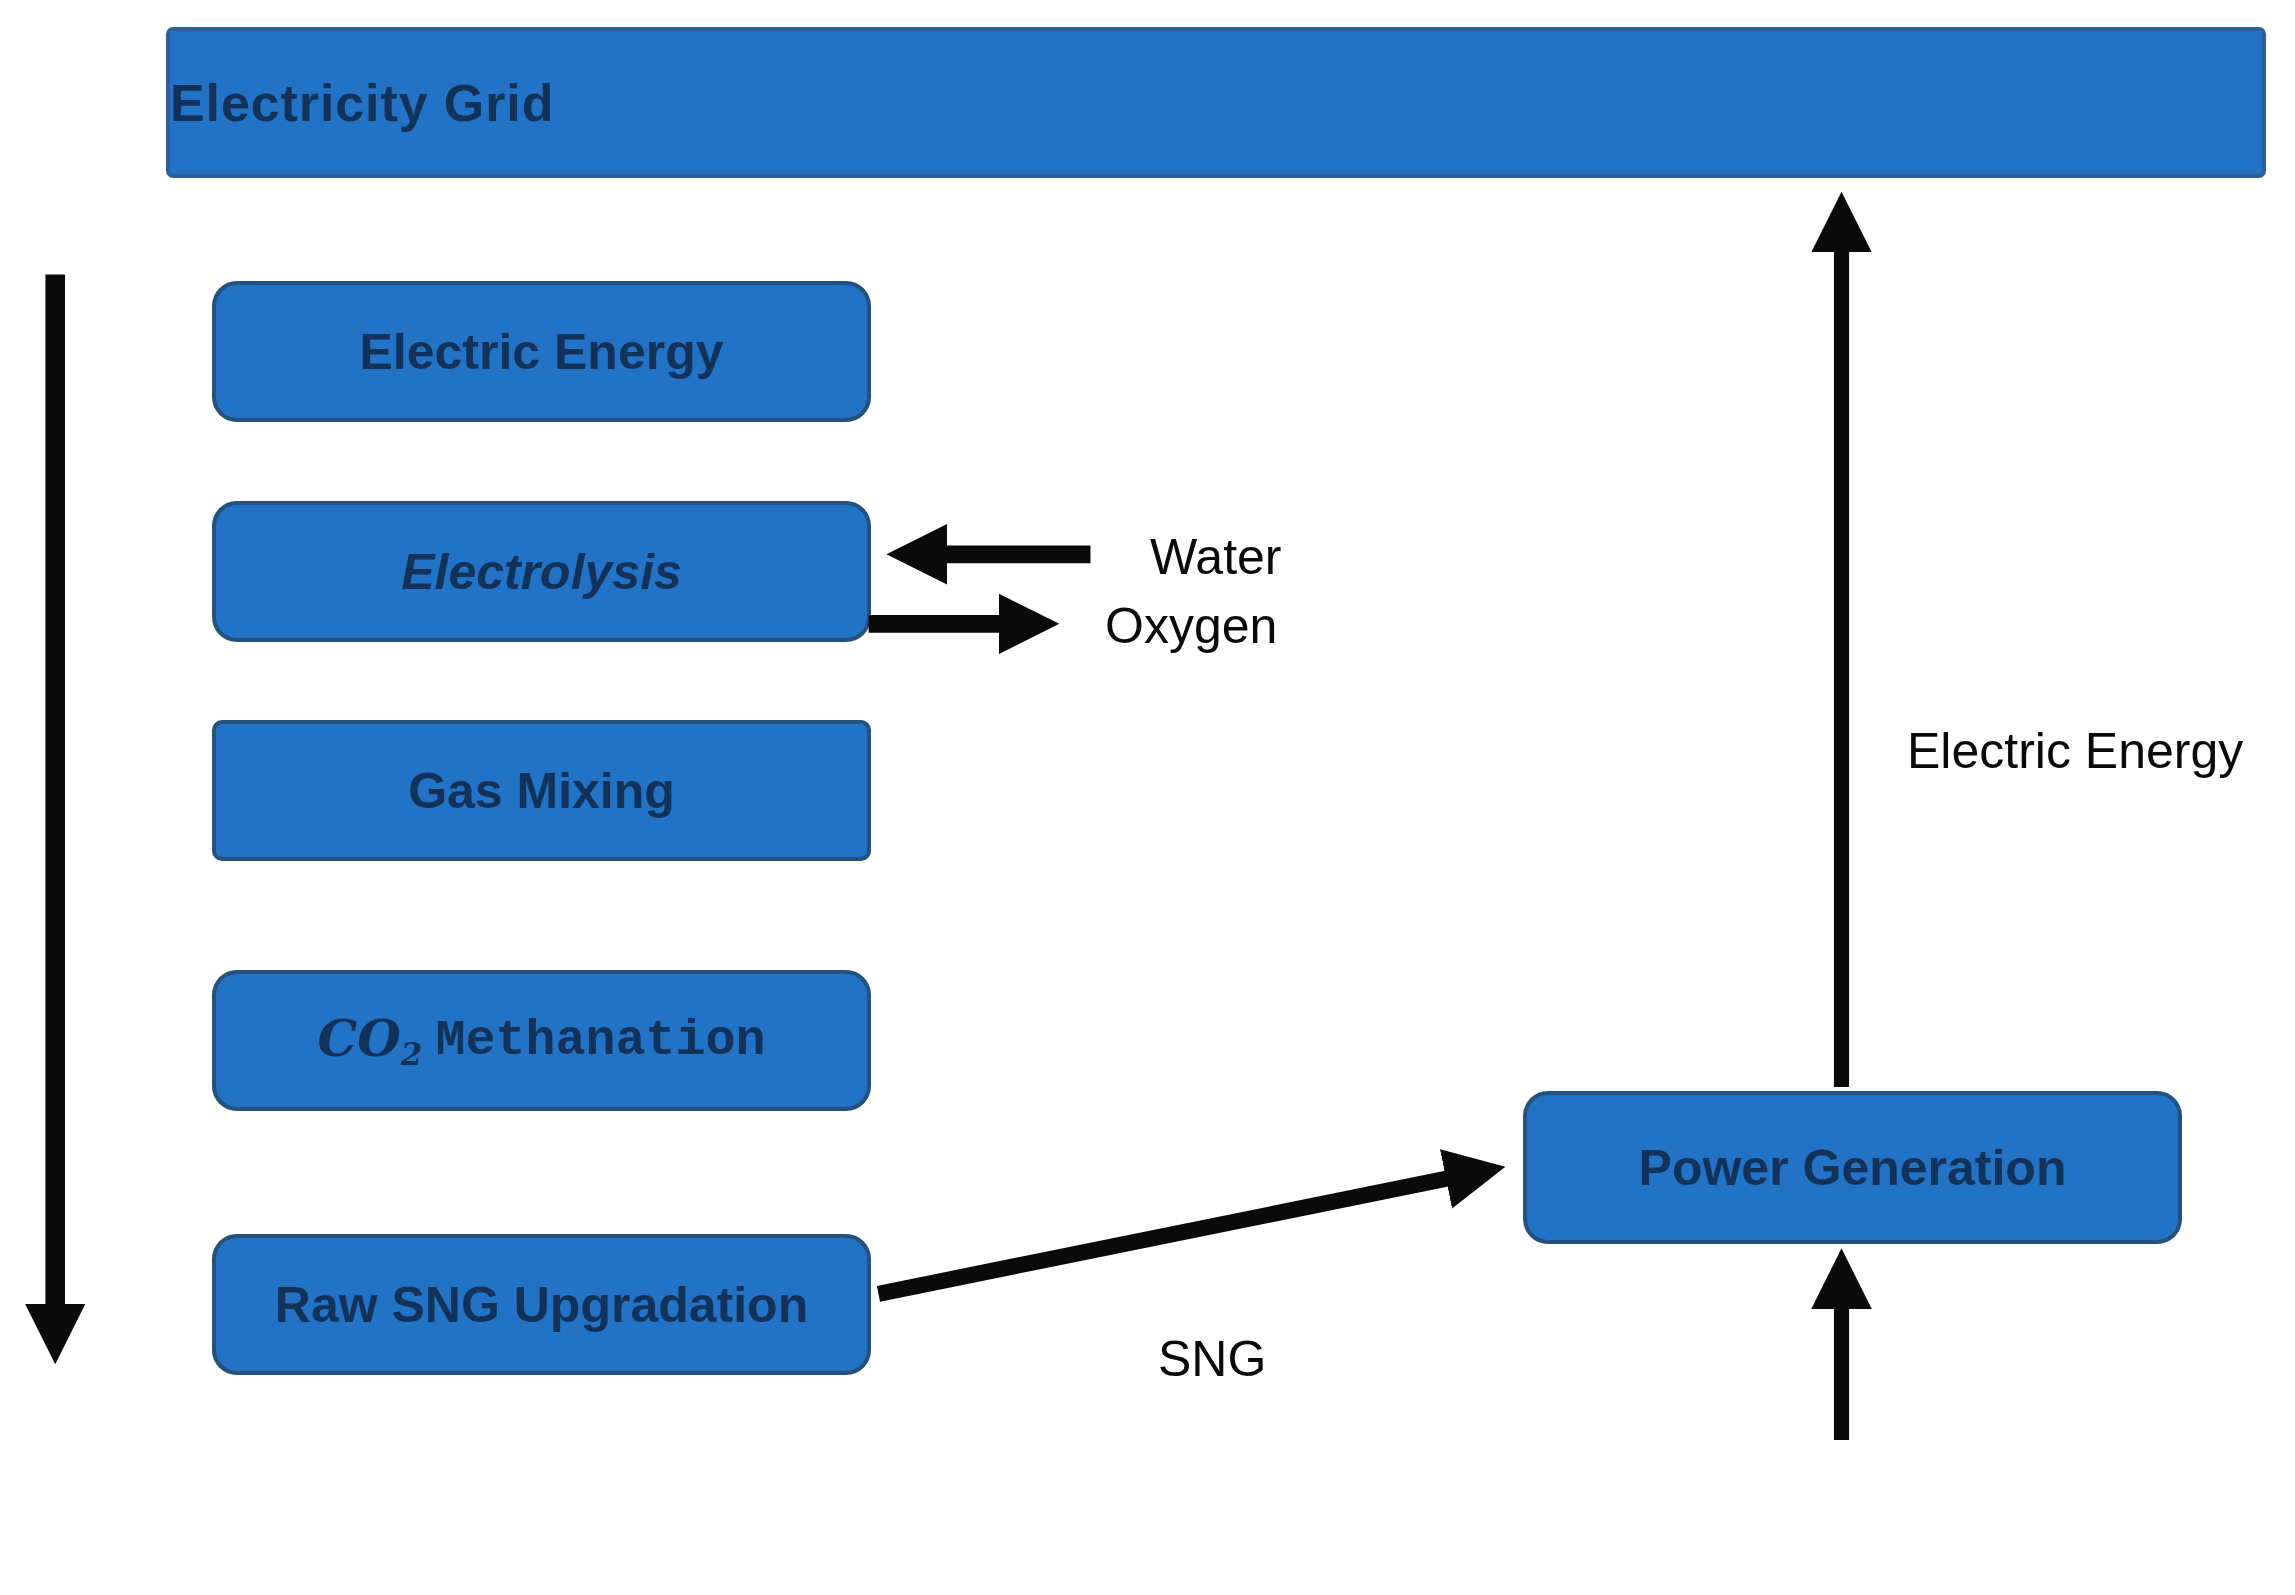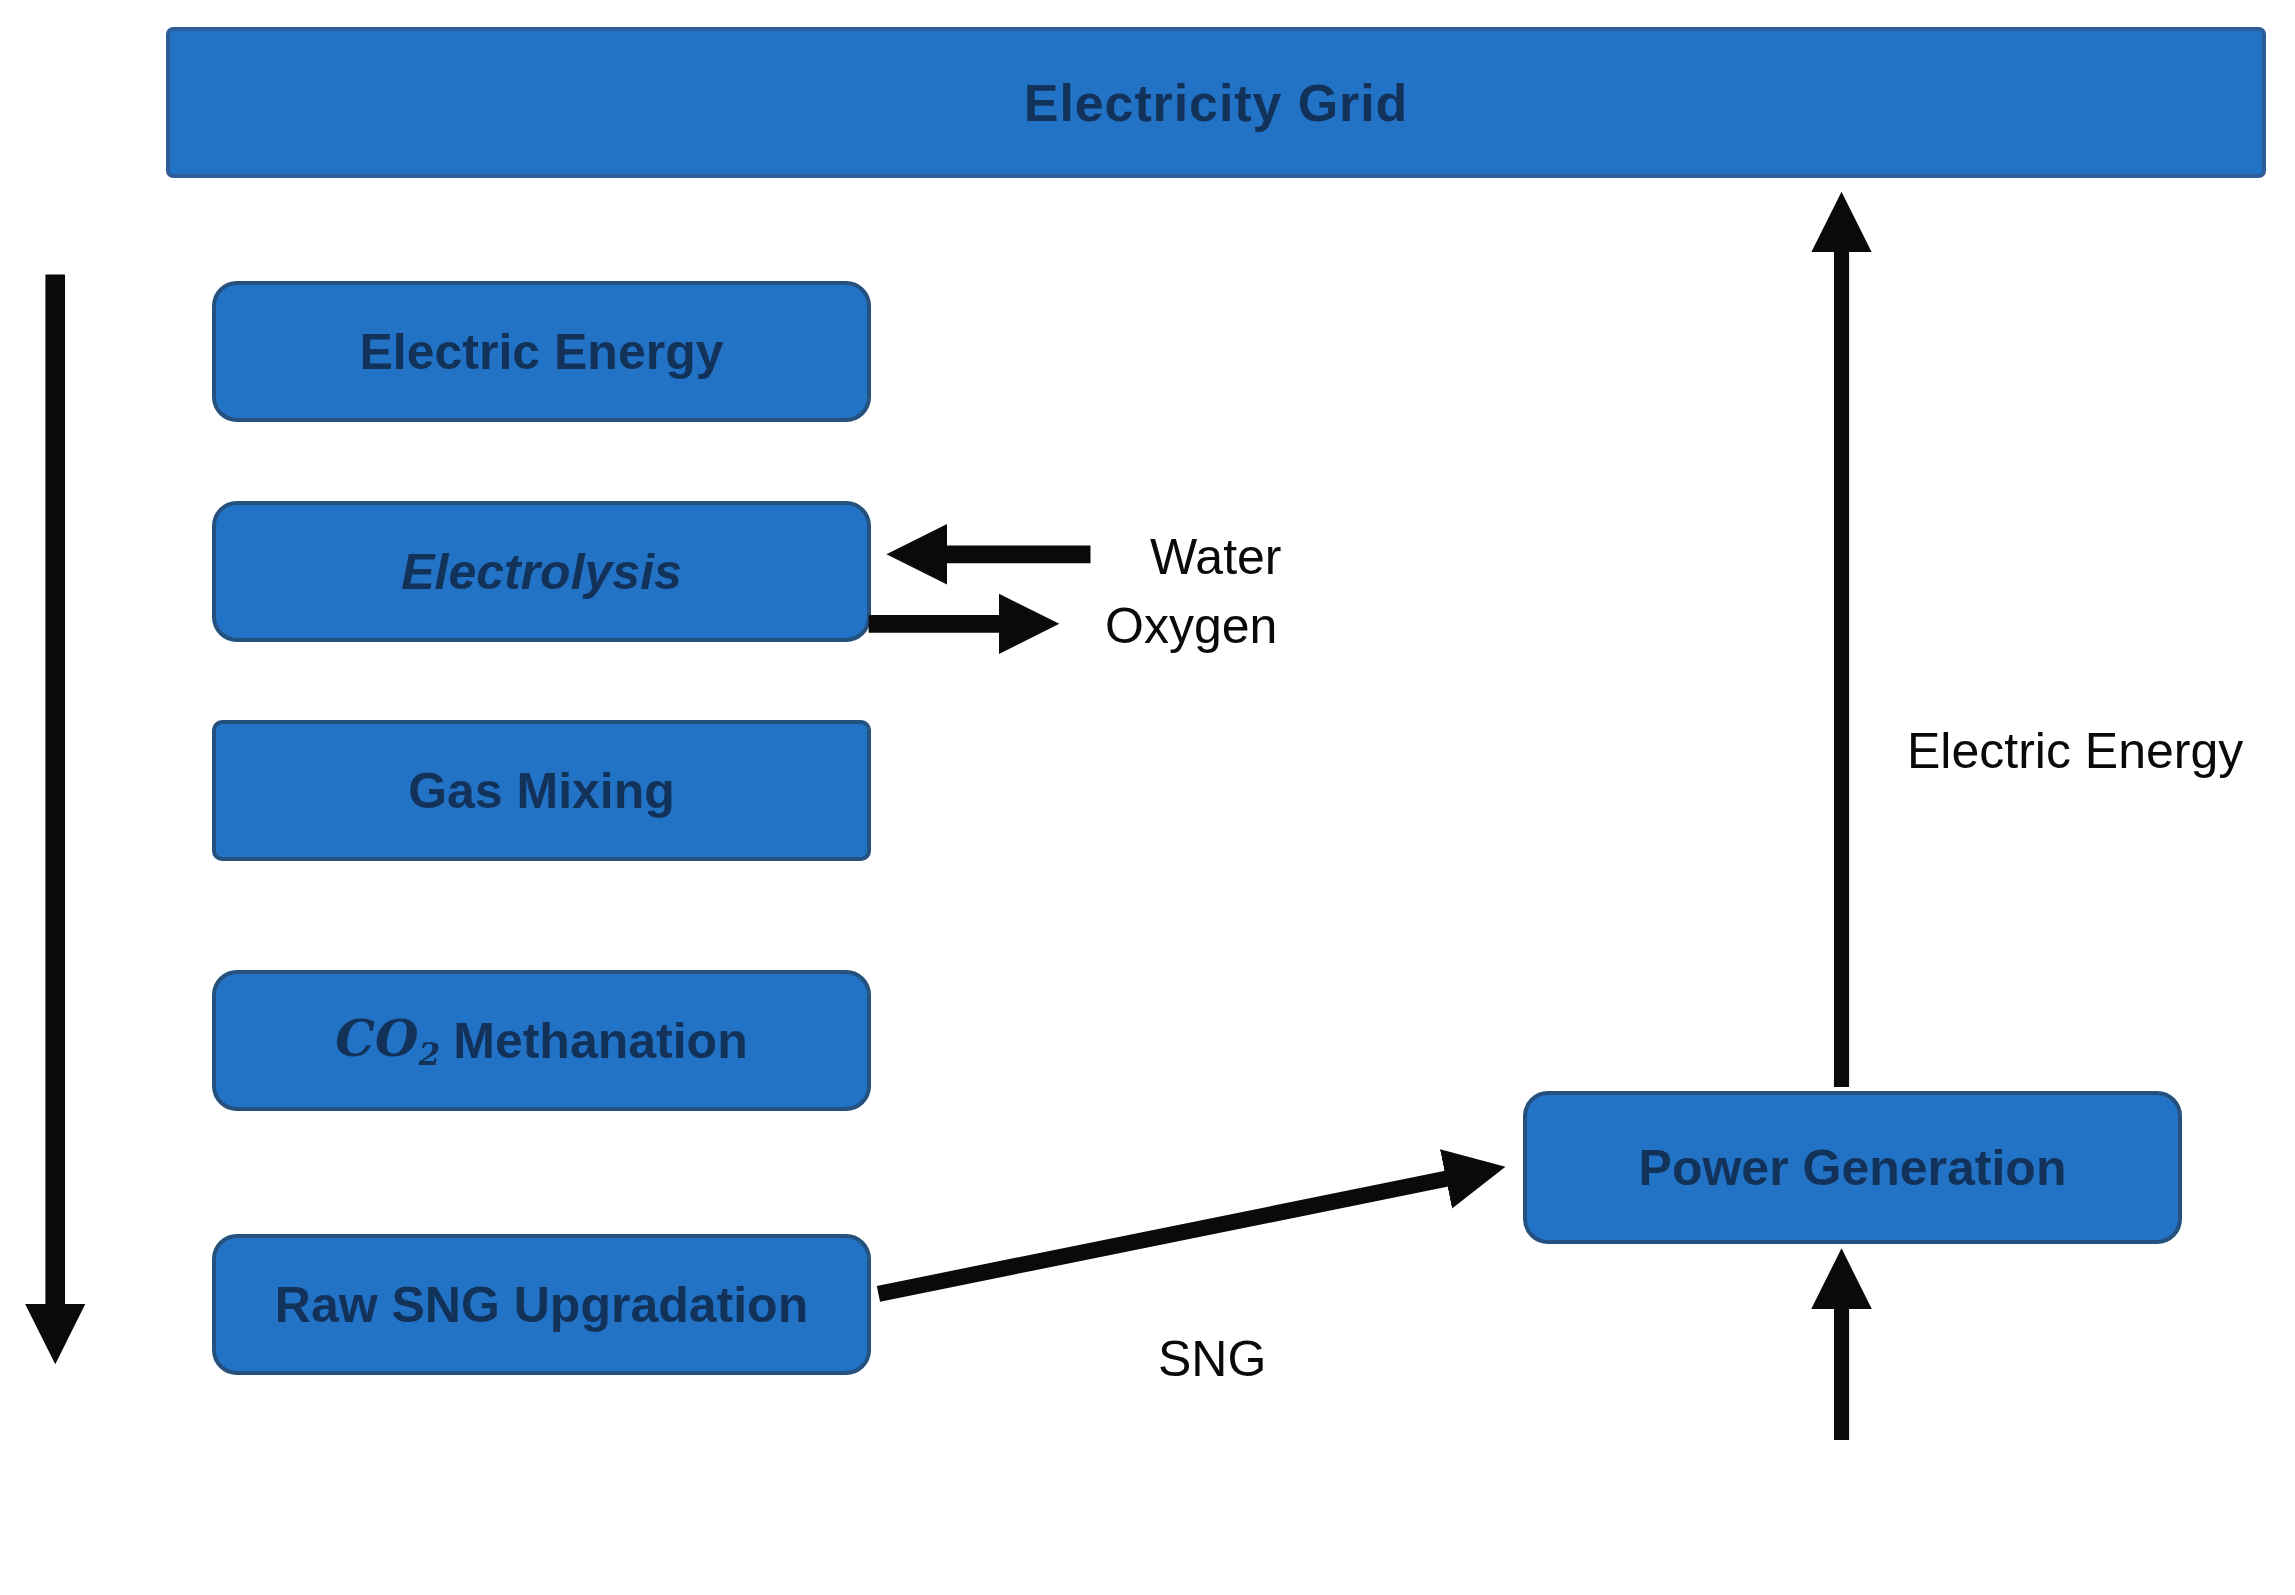--- a/index.html
+++ b/index.html
@@ -19,21 +19,21 @@
     overflow:hidden;
   }
   
   .grid-bar{
     position:absolute;
     left:166px;width:2100px;height:151px;
     background:var(--shape-fill);
     border:4.5px solid var(--bar-border);
     border-radius:7.1px;
     box-sizing:border-box;
-    display:flex;align-items:center;justify-content:center;
+    display:flex;align-items:center;justify-content:flex-start;
     color:var(--shape-text);
     font-size:52px;font-weight:700;
     letter-spacing:0.9px;
   }
   .grid-bar.top{top:27px;}
   .grid-bar.bottom{top:1445px;height:139px;}
   
   .proc-box{
     position:absolute;
     left:212px;width:659px;height:141px;
@@ -58,21 +58,21 @@
     font-style:italic;
     font-weight:700;
   }
   .formula-sub{
     font-family:"DejaVu Serif", serif;
     font-style:italic;
     font-weight:700;
     font-size:0.62em;
     vertical-align:-0.28em;
   }
-  .word-gap{margin-left:13px;}
+  .word-gap{margin-left:13px;font-family:Liberation Mono, monospace;}
   
   .flow-label{
     position:absolute;
     color:var(--arrow-black);
     font-size:50px;font-weight:400;
     white-space:nowrap;
   }
   .lbl-water{left:1105px;top:528px;margin-left:45px;}
   .lbl-oxygen{left:1105px;top:597px;text-align:center;}
   .lbl-sng{left:1158px;top:1330px;}

